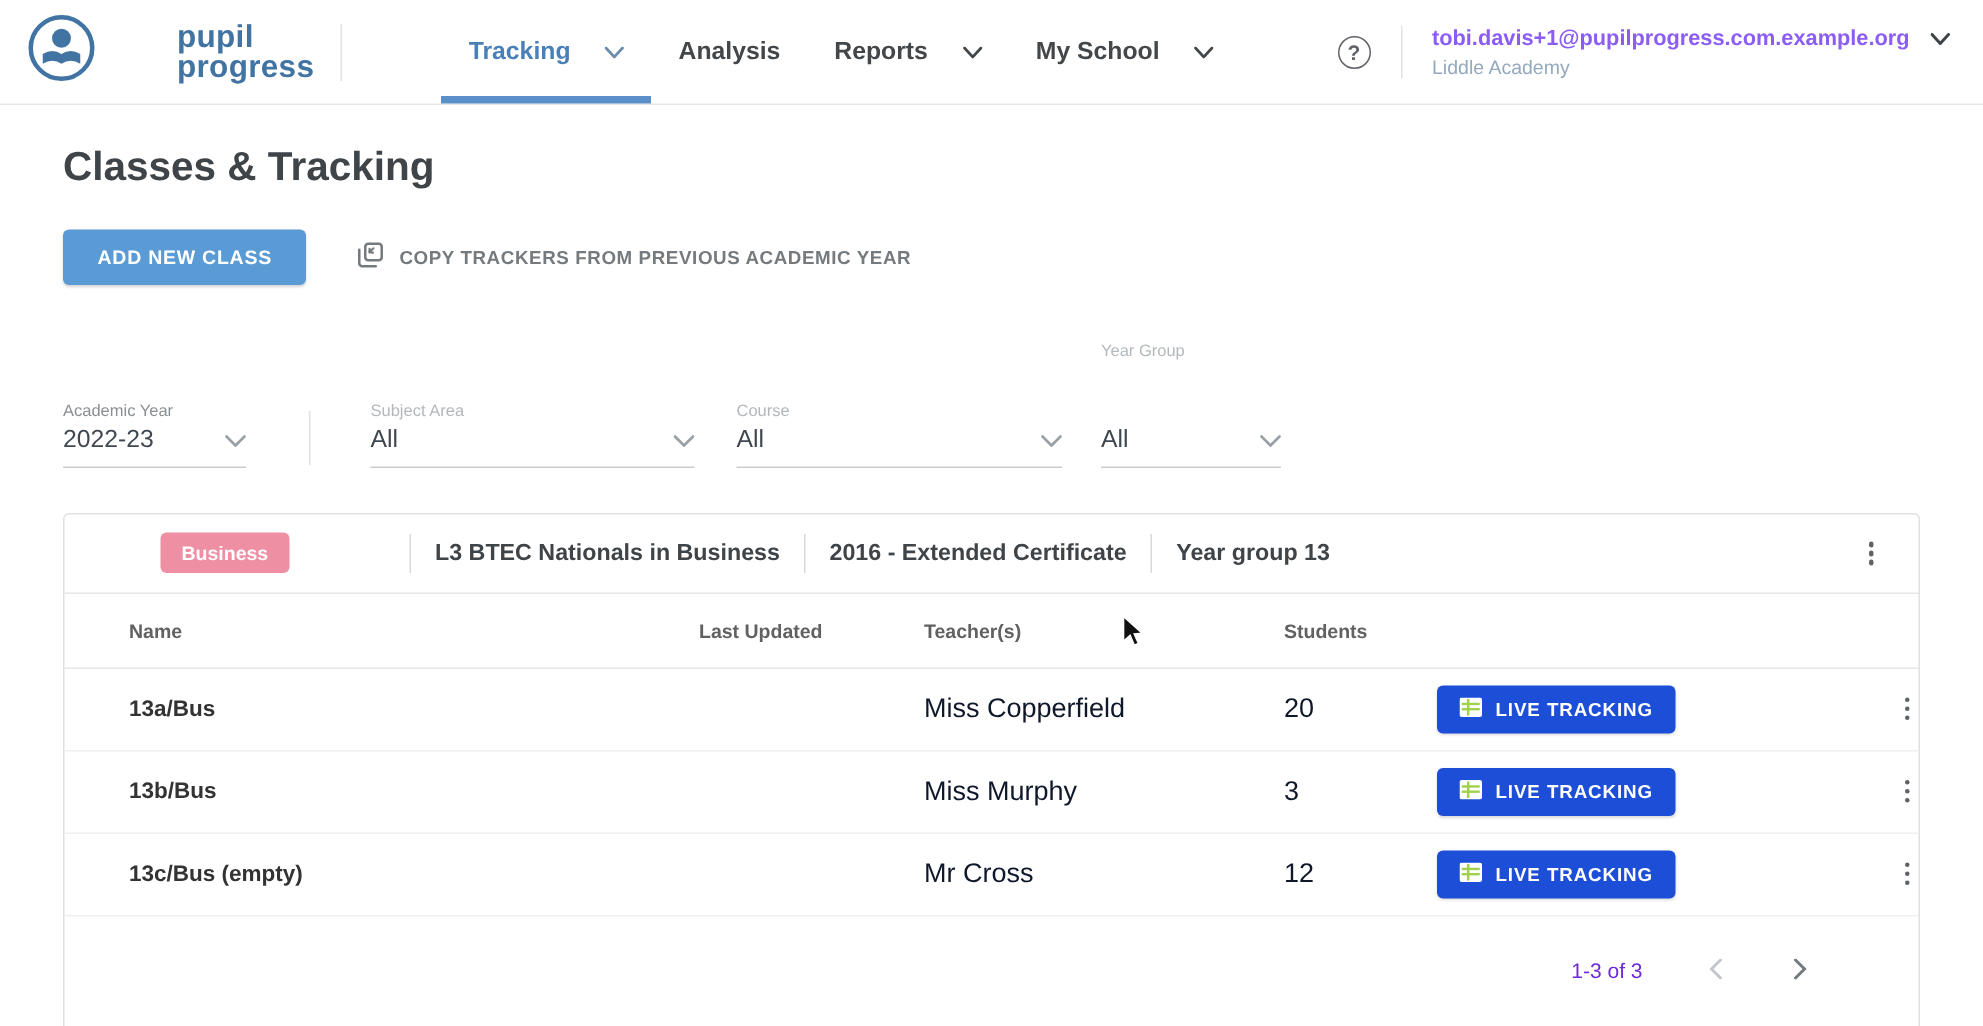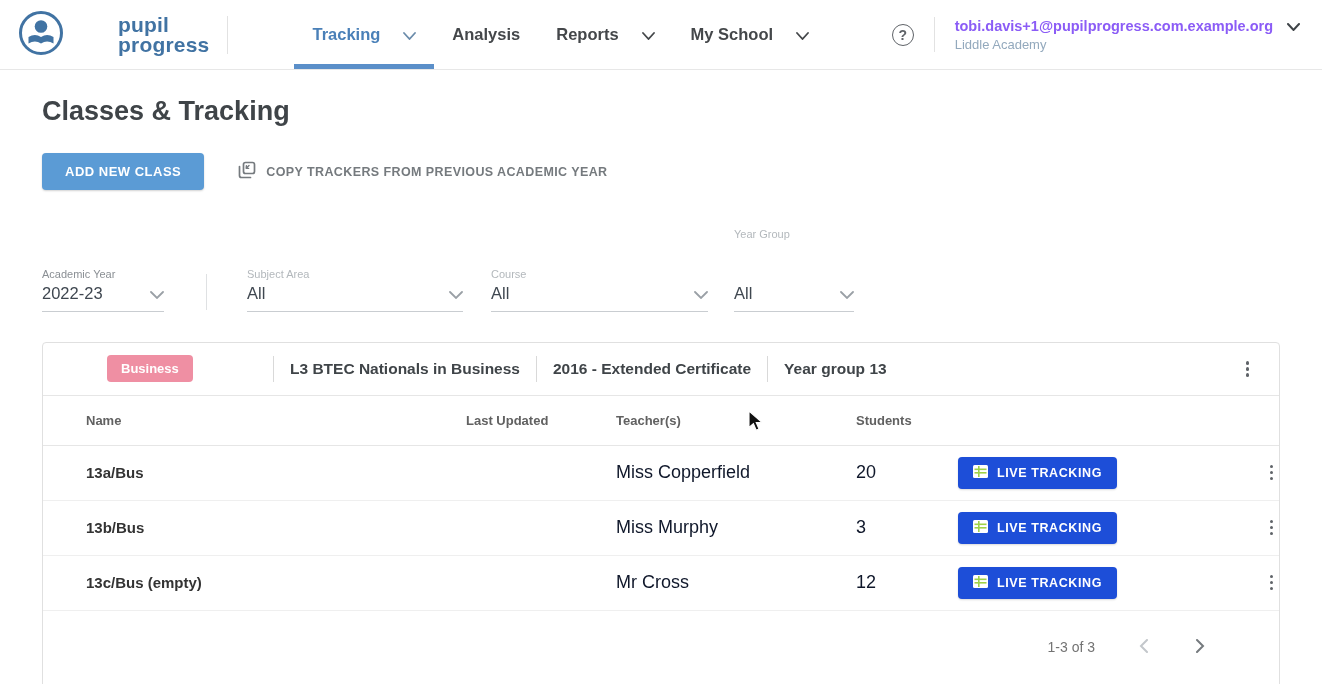--- a/index.html
+++ b/index.html
@@ -78,21 +78,21 @@
   .cell-name { font-size:15px; font-weight:600; color:#333; }
   .cell-plain { font-size:18px; color:#0f172a; }
   .btn-live { display:inline-flex; align-items:center; gap:9px; background:#1d4ed8;
     border:none; border-radius:4px; color:#fff; font-family:inherit; font-size:12.5px;
     font-weight:700; letter-spacing:0.6px; padding:8px 15px; cursor:pointer;
     box-shadow:0 1px 2px rgba(0,0,0,0.15); }
   .row-kebab { justify-self:center; }
 
   .pagination { display:flex; align-items:center; justify-content:flex-end;
     padding:22px 60px 30px 0; gap:0; }
-  .pag-label { font-size:14px; color:#737373; margin-right:30px; }
+  .pag-label { font-size:14px; color:#6d28d9; margin-right:30px; }
   .pag-btn { background:none; border:none; padding:6px 14px; cursor:pointer; }
   .pag-btn.prev { margin-right:20px; }
 
   .card.cut { margin-top:20px; }
 
   
   .cursor { position:absolute; left:748px; top:410px; z-index:50; pointer-events:none; }
 </style>
 </head>
 <body>

